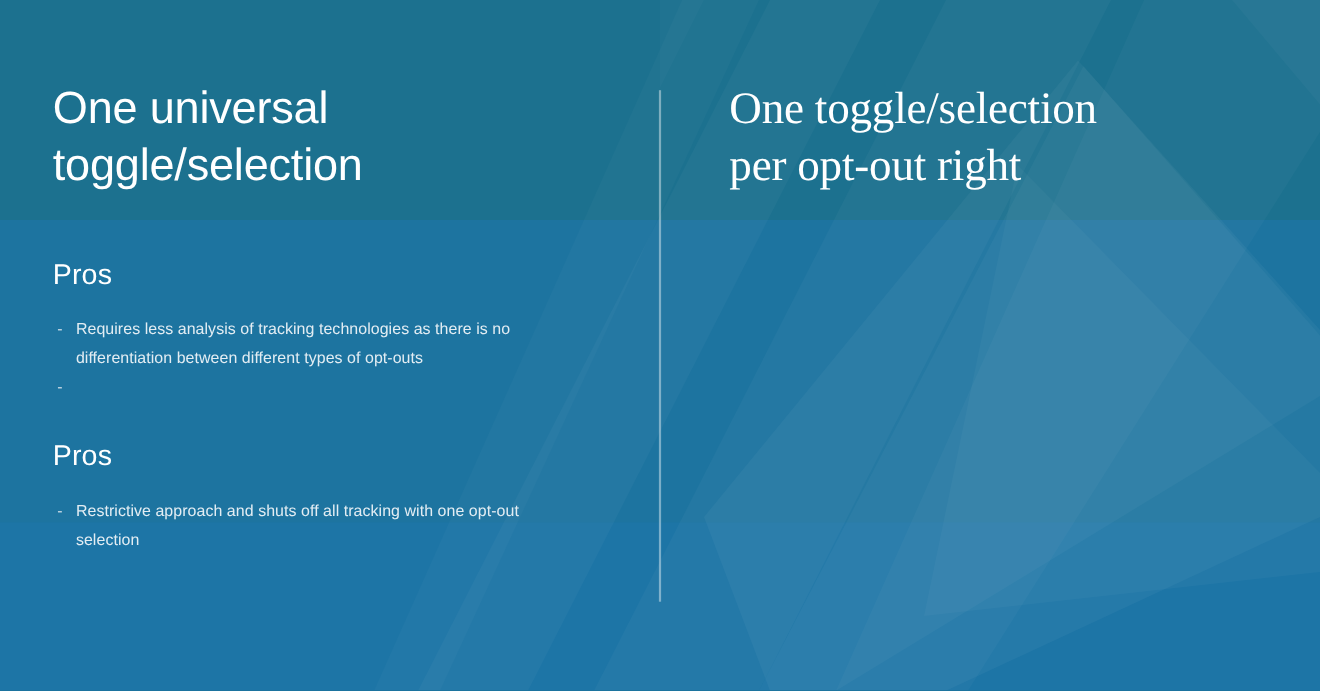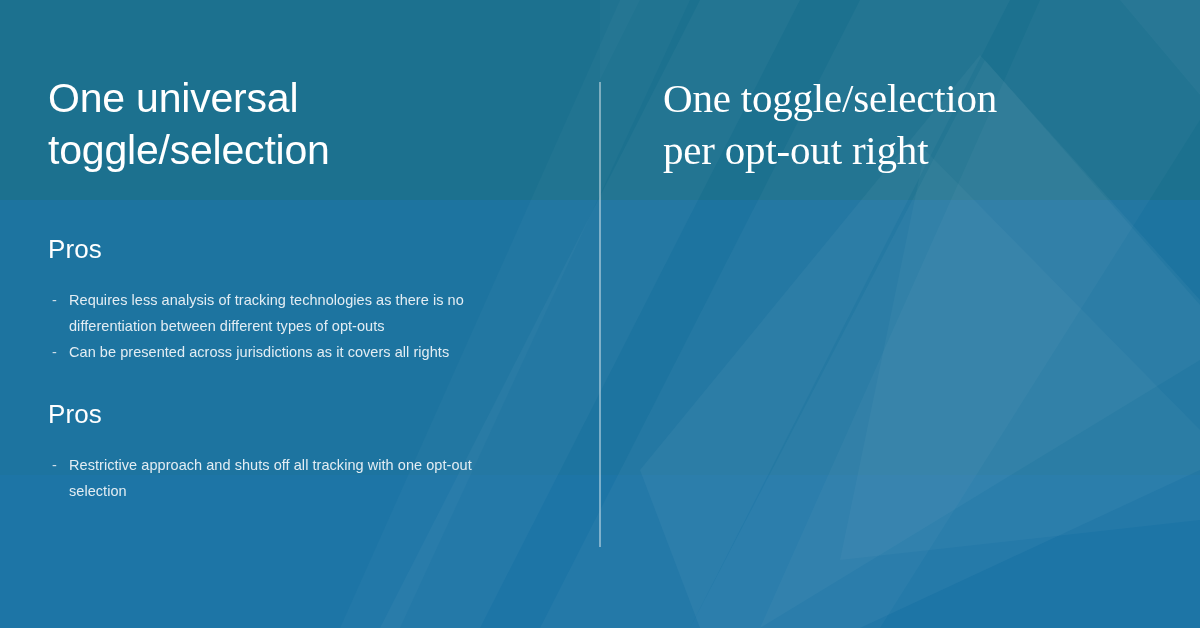--- a/index.html
+++ b/index.html
@@ -144,21 +144,20 @@
 
     <h2 class="section-title l-pros-title">Pros</h2>
 
     <ul class="bullet-list l-pros-list">
       <li class="bullet-item">
         <span class="bullet-dash">-</span>
         <span class="bullet-text">Requires less analysis of tracking technologies as there is no differentiation between different types of opt-outs</span>
       </li>
       <li class="bullet-item">
         <span class="bullet-dash">-</span>
-        <span class="bullet-text">Can be presented across jurisdictions as it covers all rights</span>
       </li>
     </ul>
 
     <h2 class="section-title l-cons-title">Pros</h2>
 
     <ul class="bullet-list l-cons-list">
       <li class="bullet-item">
         <span class="bullet-dash">-</span>
         <span class="bullet-text">Restrictive approach and shuts off all tracking with one opt-out selection</span>
       </li>

